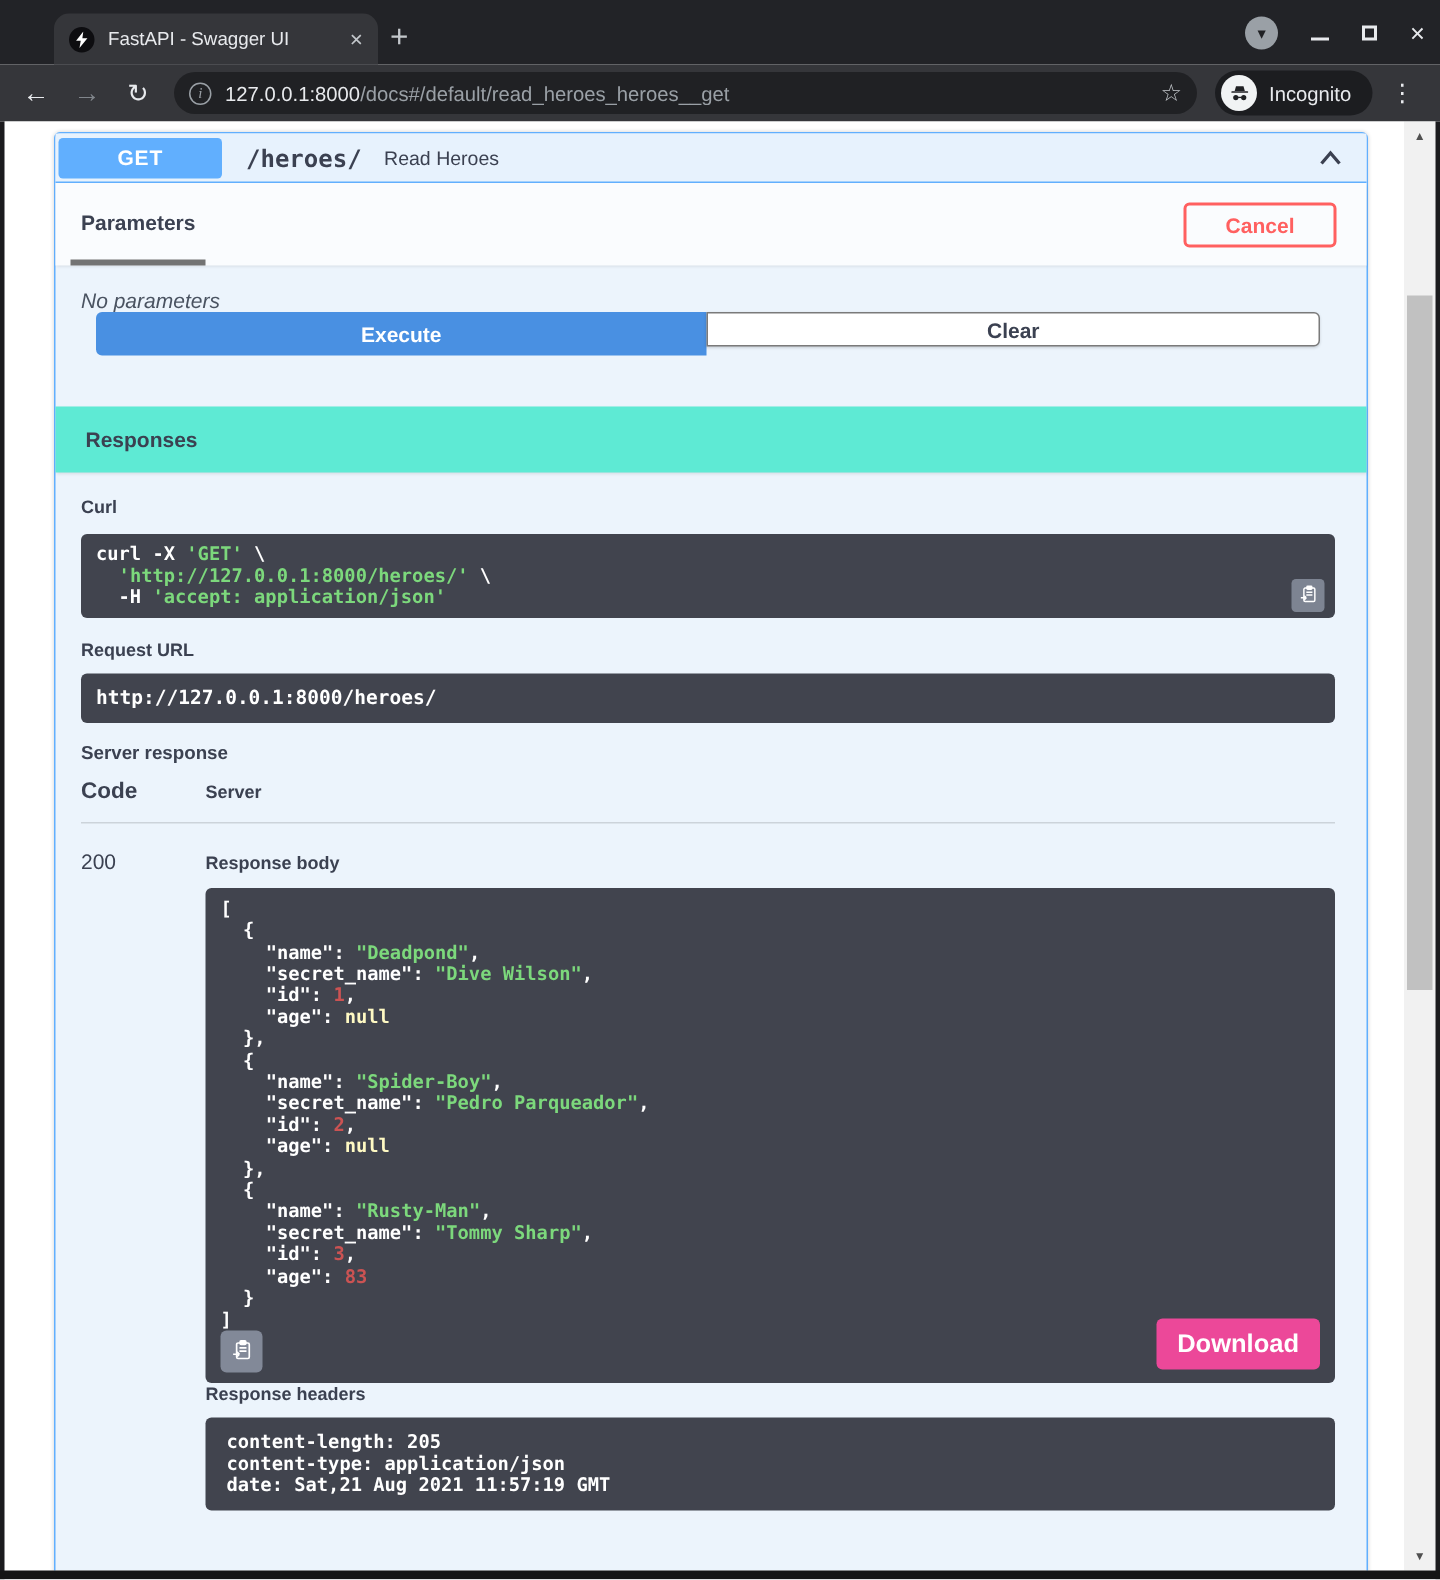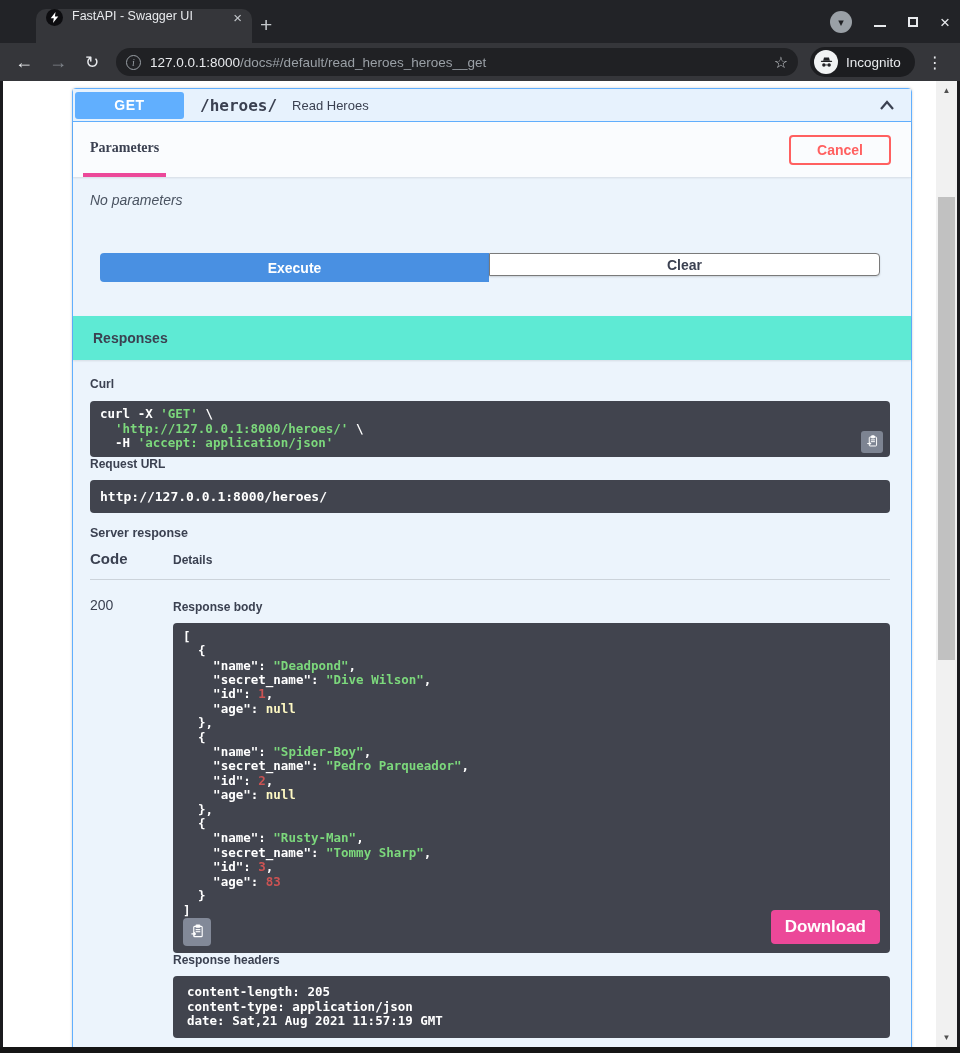--- a/index.html
+++ b/index.html
@@ -2,21 +2,21 @@
 <html><head>
 <meta charset="utf-8">
 <style>
   * { margin:0; padding:0; box-sizing:border-box; }
   html,body { width:960px; height:1053px; font-family:"Liberation Sans", sans-serif; background:#fff; }
   .window { position:relative; width:960px; height:1053px; overflow:hidden; background:#fff; }
 
   
   .tabbar { position:absolute; top:0; left:0; width:960px; height:43px; background:#222327; }
   .tab { position:absolute; left:36px; top:9px; width:216px; height:34px; background:#35363a;
-         border-radius:10px 10px 0 0; display:flex; padding:0 10px; }
+         border-radius:10px 10px 0 0; display:flex; align-items:center; padding:0 10px; }
   .favicon { width:17px; height:17px; border-radius:50%; background:#0d0d10; display:flex;
              align-items:center; justify-content:center; flex:0 0 auto; }
   .tab-title { color:#e8eaed; font-size:12.5px; margin-left:9px; white-space:nowrap; overflow:hidden; flex:1; }
   .tab-close { color:#c3c7cb; font-size:15px; margin-left:8px; cursor:default; }
   .newtab { position:absolute; left:260px; top:10px; color:#c3c7cb; font-size:21px; font-weight:400; line-height:30px; }
   .win-controls { position:absolute; right:10px; top:11px; display:flex; align-items:center; gap:22px; }
   .wc-circle { width:22px; height:22px; border-radius:50%; background:#9aa0a6; color:#202124;
                font-size:11px; display:flex; align-items:center; justify-content:center; }
   .wc-min { width:12px; height:2px; background:#e8eaed; margin-top:8px; }
   .wc-max { width:10px; height:10px; border:2px solid #e8eaed; }
@@ -49,44 +49,44 @@
   .edge-right { position:absolute; right:0; top:81px; width:3px; bottom:0; background:#1b1b1e; }
   .edge-bottom{ position:absolute; left:0; bottom:0; width:960px; height:6px; background:#151515; }
 
   
   .scrollbar { position:absolute; top:81px; right:3px; width:21px; bottom:6px; background:#f1f1f1; }
   .sb-arrow { position:absolute; left:0; width:21px; text-align:center; color:#505050; font-size:8px; }
   .sb-up { top:5px; } .sb-down { bottom:5px; }
   .sb-thumb { position:absolute; left:2px; top:116px; width:17px; height:463px; background:#c1c1c1; }
 
   
-  .page { position:absolute; top:81px; left:3px; right:24px; bottom:6px; background:#fff; overflow:hidden;padding-left:36px; }
+  .page { position:absolute; top:81px; left:3px; right:24px; bottom:6px; background:#fff; overflow:hidden; }
   .opblock { margin:7px 24px 0 33px; border:1px solid #61affe; border-radius:4px;
              background:#ecf4fc; box-shadow:0 0 3px rgba(0,0,0,.19); }
   .opblock-header { display:flex; align-items:center; padding:3px 14px 3px 2px; height:33px;
                     background:#e7f2fd; border-bottom:1px solid #61affe; }
   .method-btn { background:#61affe; color:#fff; font-weight:bold; font-size:14px; letter-spacing:.5px;
                 border:none; border-radius:3px; width:109px; height:27px; text-align:center; line-height:27px; }
   .op-path { font-family:"DejaVu Sans Mono", monospace; font-weight:bold; font-size:16px;
              color:#3b4151; margin-left:16px; }
   .op-summary { font-size:13px; color:#3b4151; margin-left:15px; flex:1; }
   .chevron svg { display:block; }
 
   .section-header { display:flex; align-items:center; justify-content:space-between;
                     background:#fafcfe; box-shadow:0 1px 2px rgba(0,0,0,.1); height:55px;
                     padding:0 20px 0 10px; position:relative; }
   .param-tab { align-self:stretch; display:flex; align-items:center; padding:0 7px;
-               border-bottom:4px solid #ec4899;font-family:Liberation Serif, serif; }
+               border-bottom:4px solid #737373; }
   .param-tab span { font-size:14px; font-weight:bold; color:#3b4151; }
   .cancel-btn { border:2px solid #ff6060; color:#ff6060; background:transparent; font-weight:bold;
                 font-size:14px; border-radius:4px; padding:5px 26px; }
 
   .params-body { padding:15px 31px 34px 17px; }
   .no-params { font-size:14px; color:#4a5361;font-style:italic; }
-  .execute-row { display:flex; margin-top:45px; margin-left:10px; }
+  .execute-row { display:flex; margin-left:10px; }
   .execute-btn { flex:1; height:29px; background:#4990e2; color:#fff; font-weight:bold; font-size:14px;
                  border:none; border-radius:4px 0 0 4px; }
   .clear-btn { flex:1; height:23px; background:#fff; color:#3b4151; font-weight:bold; font-size:14px;
                border:1px solid #7a7a7a; border-radius:0 4px 4px 0; box-shadow:0 1px 2px rgba(0,0,0,.15); }
 
   .responses-header { background:#5eead4; box-shadow:0 1px 2px rgba(0,0,0,.1); height:44px;
                       display:flex; align-items:center; padding:0 20px; }
   .responses-header span { font-size:14px; font-weight:bold; color:#3b4151; }
 
   .responses-body { padding:14px 21px 60px 17px; }
@@ -94,21 +94,21 @@
   .code-block { background:#41444e; border-radius:4px; padding:6px 10px; margin-top:9px;
                 font-family:"DejaVu Sans Mono", monospace; font-size:12.5px; position:relative; }
   .cl { white-space:pre; line-height:14.6px; }
   .tok-w { color:#ffffff; font-weight:bold; }
   .tok-g { color:#7cd87c; font-weight:bold; }
   .tok-n { color:#cb5353; font-weight:bold; }
   .tok-u { color:#fef9c3; font-weight:bold;margin-top:40px; }
   .url-block { padding:9px 10px; font-size:13px; }
   .copy-btn { position:absolute; right:7px; bottom:4px; width:22px; height:22px; border-radius:3px;
               background:#7d8492; border:none; display:flex; align-items:center; justify-content:center; }
-  .request-url-label { display:block; }
+  .request-url-label { margin-top:14px; display:block; }
   .server-response-label { display:block; margin-top:13px; font-size:12.5px; font-weight:bold; color:#3b4151; }
 
   .sr-table { margin-top:10px; }
   .sr-head { display:flex; align-items:baseline; padding-bottom:12px; border-bottom:1px solid #ccd3da; }
   .sr-head .code-h { width:83px; font-size:15px; font-weight:bold; color:#3b4151; }
   .sr-head .details-h { font-size:12px; font-weight:bold; color:#3b4151; }
   .sr-row { display:flex; padding-top:17px; }
   .sr-code { width:83px; font-size:14px; color:#3b4151; }
   .sr-details { flex:1; }
   .body-block { padding:7px 10px; margin-top:8px; }
@@ -223,21 +223,21 @@
         <span class="blk-label request-url-label">Request URL</span>
         <div class="code-block url-block">
           <span class="tok-w">http://127.0.0.1:8000/heroes/</span>
         </div>
 
         <span class="server-response-label">Server response</span>
 
         <div class="sr-table">
           <div class="sr-head">
             <span class="code-h">Code</span>
-            <span class="details-h">Details</span>
+            <span class="details-h">Server</span>
           </div>
           <div class="sr-row">
             <span class="sr-code">200</span>
             <div class="sr-details">
               <span class="blk-label">Response body</span>
               <div class="code-block body-block">
 
               <div class="cl"><span class="tok-w">[</span></div>
                   <div class="cl"><span class="tok-w">  {</span></div>
                   <div class="cl"><span class="tok-w">    "name"</span><span class="tok-w">: </span><span class="tok-g">"Deadpond"</span><span class="tok-w">,</span></div>

